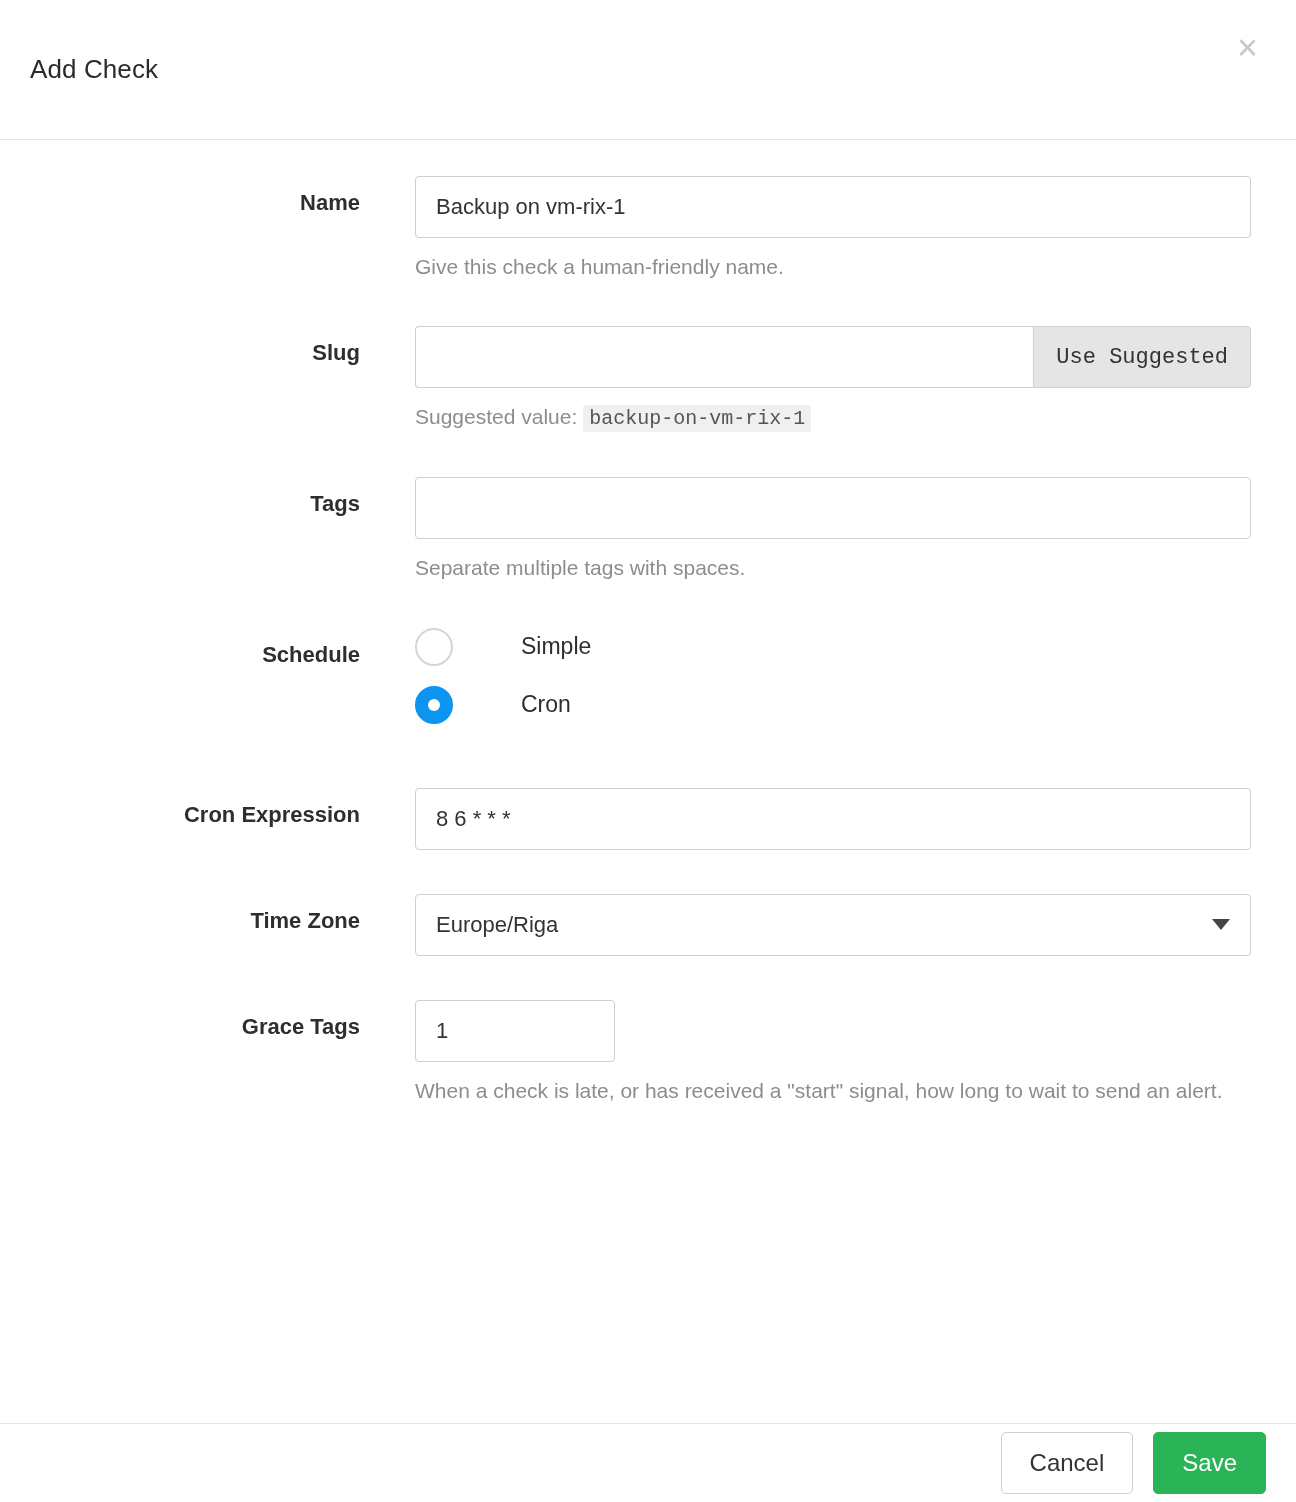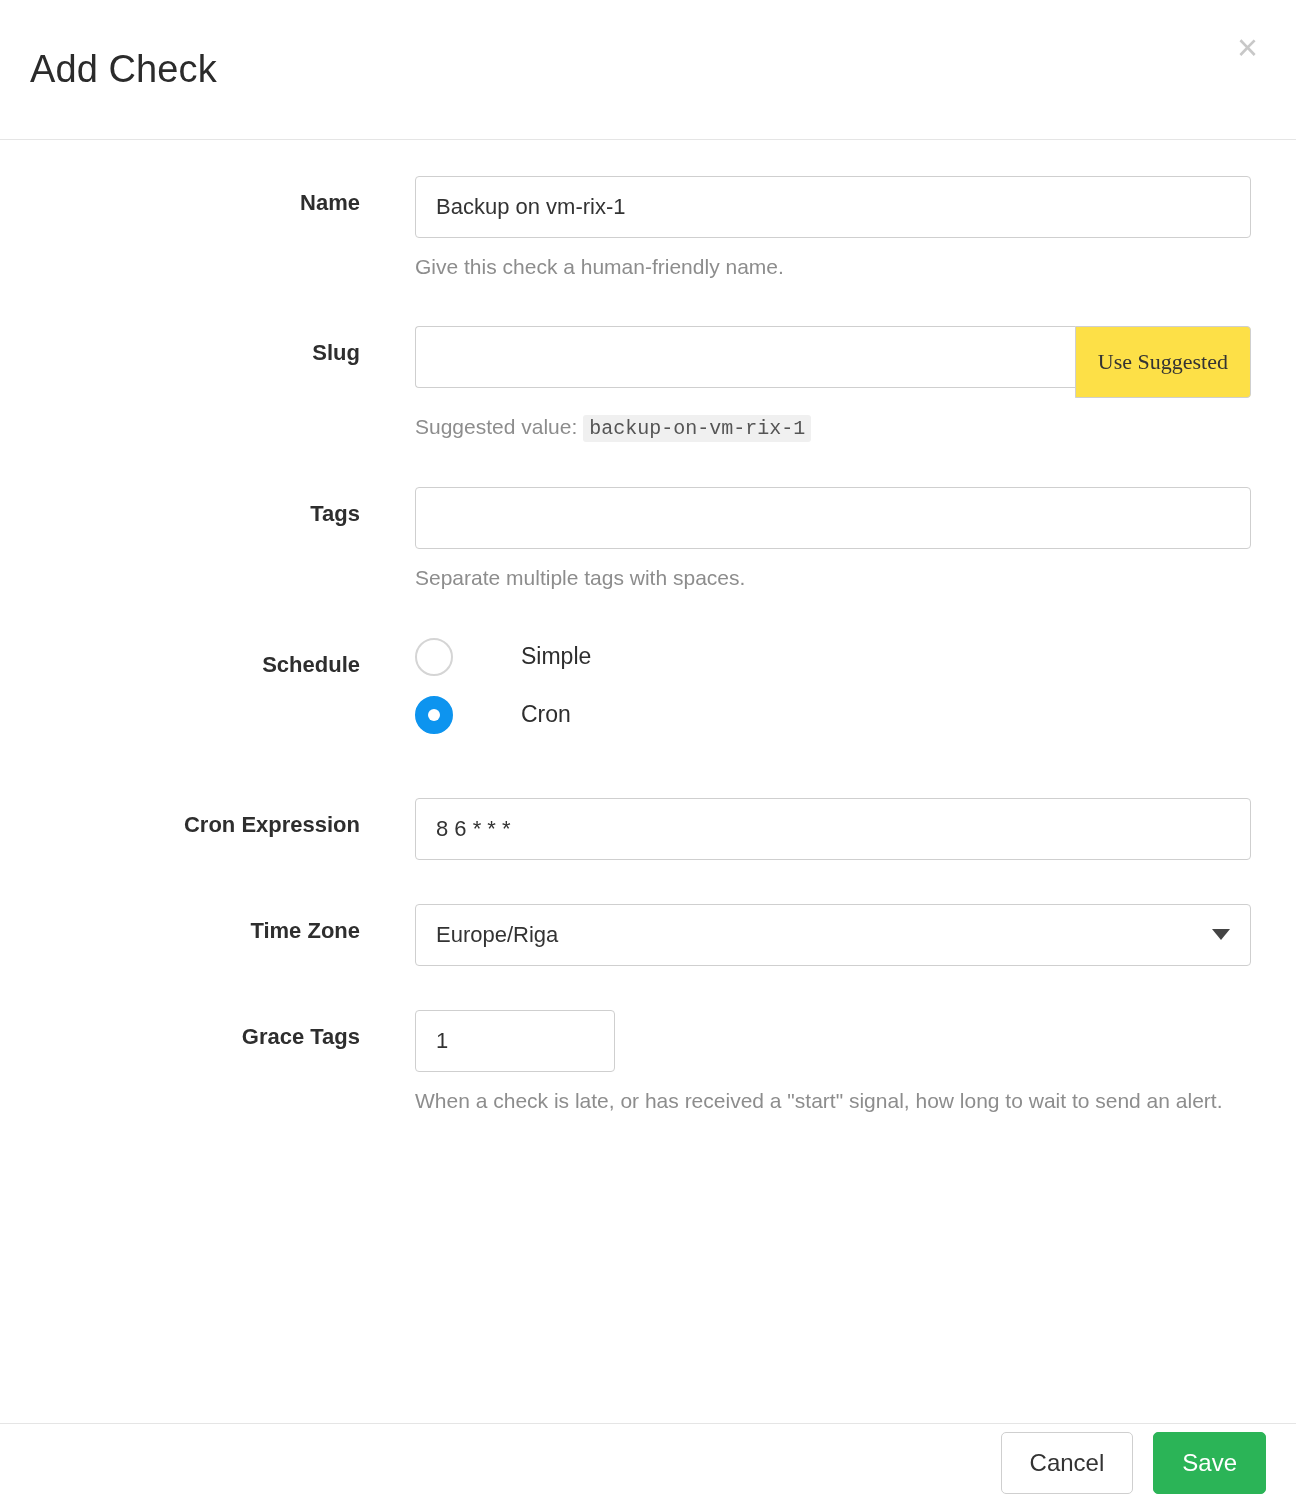--- a/index.html
+++ b/index.html
@@ -21,21 +21,21 @@
   .modal-header {
     height: 140px;
     border-bottom: 1px solid #e5e5e5;
     display: flex;
     align-items: center;
     padding: 0 30px;
     position: relative;
     flex: 0 0 auto;
   }
   .modal-title {
-    font-size: 38px;
+    font-size: 26px;
     font-weight: normal;
     color: #2b2b2b;
     letter-spacing: 0.1px;
   }
   .close-btn {
     position: absolute;
     top: 26px;
     right: 30px;
     font-size: 36px;
     line-height: 1;
@@ -99,31 +99,31 @@
   .input-group {
     display: flex;
     width: 100%;
   }
   .input-group .text-input {
     border-top-right-radius: 0;
     border-bottom-right-radius: 0;
     border-right: none;
   }
   .input-group-btn {
-    height: 72px;
+    height: 62px;
     padding: 0 22px;
     border: 1px solid #cfcfcf;
     border-top-right-radius: 4px;
     border-bottom-right-radius: 4px;
-    background: #fde047;
+    background: #e5e5e5;
     font-size: 22px;
     color: #333;
     cursor: pointer;
     white-space: nowrap;
-    font-family: Liberation Serif, serif;
+    font-family: Liberation Mono, monospace;
   }
   .radio-row {
     display: flex;
     align-items: center;
     margin-bottom: 20px;
     cursor: pointer;
     gap: 46px;
   }
   .radio {
     width: 38px;

